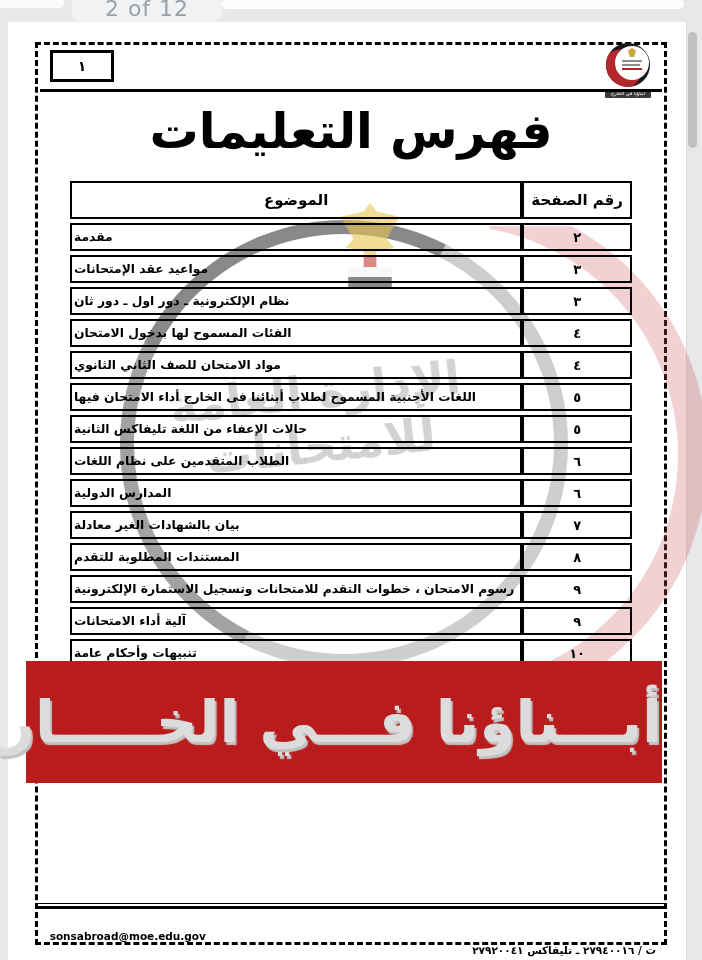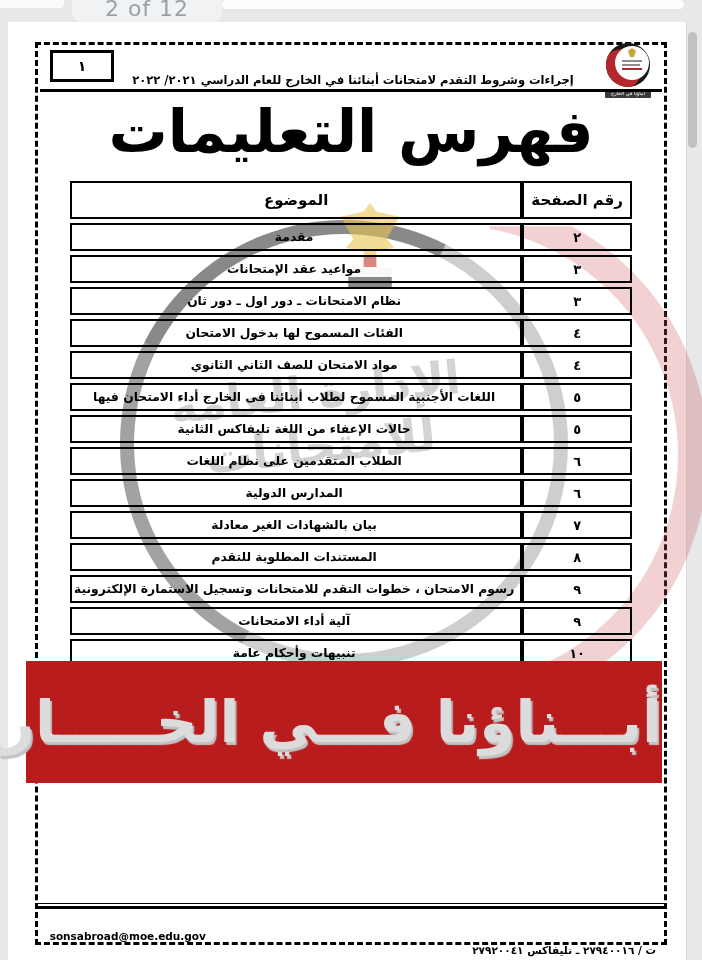--- a/index.html
+++ b/index.html
@@ -31,21 +31,21 @@
   .logo-circle .l1,.logo-circle .l2,.logo-circle .l3{position:absolute;left:16px;height:2px;background:#8d8d8d;}
   .logo-circle .l1{top:17px;width:20px;}
   .logo-circle .l2{top:21px;width:18px;}
   .logo-circle .l3{top:25px;width:20px;background:#b3272d;}
   .logo-label{margin:2px auto 0;width:46px;background:#3a3a3a;color:#fff;font-size:5px;line-height:9px;
     direction:rtl;white-space:nowrap;overflow:hidden;border-radius:1px;}
   .header-line{position:absolute;left:80px;right:76px;top:28px;text-align:center;direction:rtl;
     font-size:11.5px;font-weight:bold;z-index:2;}
   .header-rule{position:absolute;left:2px;right:2px;top:44px;height:3px;background:#000;z-index:2;}
   .doc-title{position:absolute;left:0;right:0;top:52px;height:70px;line-height:70px;text-align:center;
-    direction:rtl;font-size:59px;font-weight:900;z-index:2;}
+    direction:rtl;font-size:49px;font-weight:900;z-index:2;}
   
   .wm{position:absolute;z-index:0;pointer-events:none;}
   .wm-ring{left:82px;top:175px;width:420px;height:420px;border-radius:50%;border:14px solid rgba(125,125,125,.38);}
   .wm-ring-dark{left:82px;top:175px;width:420px;height:420px;border-radius:50%;border:14px solid transparent;
     border-top-color:rgba(45,45,45,.42);border-left-color:rgba(60,60,60,.30);transform:rotate(-18deg);}
   .wm-red{left:150px;top:150px;width:460px;height:460px;border-radius:50%;border:30px solid rgba(206,88,88,.28);
     clip-path:inset(6% 0 10% 58%);}
   .wm-eagle{left:300px;top:158px;width:64px;height:86px;opacity:.6;
     background:linear-gradient(#e8c44f 0 62%,#c0392b 62% 74%,#f3f3f3 74% 86%,#3a3a3a 86% 100%);
     clip-path:polygon(50% 0,60% 10%,96% 16%,76% 42%,88% 52%,60% 56%,60% 74%,84% 76%,84% 100%,16% 100%,16% 76%,40% 74%,40% 56%,12% 52%,24% 42%,4% 16%,40% 10%);}
@@ -55,21 +55,21 @@
   .wm-band{position:absolute;left:-12px;top:616px;width:636px;height:122px;background:#b91c1c;z-index:5;
     display:flex;align-items:center;justify-content:flex-end;}
   .wm-band span{direction:rtl;font-size:58px;font-weight:900;color:#dcdcdc;white-space:nowrap;
     text-shadow:2px 3px 1px #c3c3c3;}
   
   .toc-wrap{position:absolute;left:32px;top:132px;width:562px;z-index:1;}
   table.toc{width:100%;border-collapse:separate;border-spacing:0 4px;direction:rtl;}
   .toc th,.toc td{border:2px solid #000;font-weight:bold;background:transparent;margin-top:28px;}
   .toc th{height:32px;font-size:15px;text-align:center;}
   .toc td.pg{width:112px;text-align:center;font-size:13px;height:22px;}
-  .toc td.tp{text-align:center;padding:0 6px 0 2px;font-size:12.3px;white-space:nowrap;overflow:hidden;}
+  .toc td.tp{text-align:left;padding:0 6px 0 2px;font-size:12.3px;white-space:nowrap;overflow:hidden;}
   
   .footer-rule-thin{position:absolute;left:0;right:0;top:858px;height:1px;background:#000;z-index:2;}
   .footer-rule{position:absolute;left:0;right:0;top:861px;height:3px;background:#000;z-index:2;}
   .footer-row{position:absolute;left:8px;right:8px;top:871px;display:flex;direction:rtl;
     justify-content:space-between;align-items:center;font-size:10.5px;font-weight:bold;z-index:2;}
   .footer-row .addr,.footer-row .phone{white-space:nowrap;margin-top:28px;}
   .footer-row .email{direction:ltr;white-space:nowrap;}
 </style>
 </head>
 <body>
@@ -97,21 +97,20 @@
       <div class="logo-circle">
         <div class="red"></div>
           <div class="white"></div>
           <div class="eagle"></div>
         <div class="l1"></div>
           <div class="l2"></div>
           <div class="l3"></div>
       </div>
       <div class="logo-label">أبناؤنا في الخارج</div>
     </div>
-    <div class="header-line">إجراءات وشروط التقدم لامتحانات أبنائنا في الخارج للعام الدراسي ٢٠٢١/ ٢٠٢٢</div>
     <div class="header-rule"></div>
 
     <div class="doc-title">فهرس التعليمات</div>
 
     <div class="toc-wrap">
       <table class="toc">
         <tbody>
             <tr>
           <th class="pg">رقم الصفحة</th>
           <th>الموضوع</th>
@@ -119,21 +118,21 @@
         <tr>
               <td class="pg">٢</td>
               <td class="tp">مقدمة</td>
             </tr>
         <tr>
               <td class="pg">٣</td>
               <td class="tp">مواعيد عقد الإمتحانات</td>
             </tr>
         <tr>
               <td class="pg">٣</td>
-              <td class="tp">نظام الامتحانات ـ دور اول ـ دور ثان</td>
+              <td class="tp">نظام الإلكترونية ـ دور اول ـ دور ثان</td>
             </tr>
         <tr>
               <td class="pg">٤</td>
               <td class="tp">الفئات المسموح لها بدخول الامتحان</td>
             </tr>
         <tr>
               <td class="pg">٤</td>
               <td class="tp">مواد الامتحان للصف الثاني الثانوي</td>
             </tr>
         <tr>

